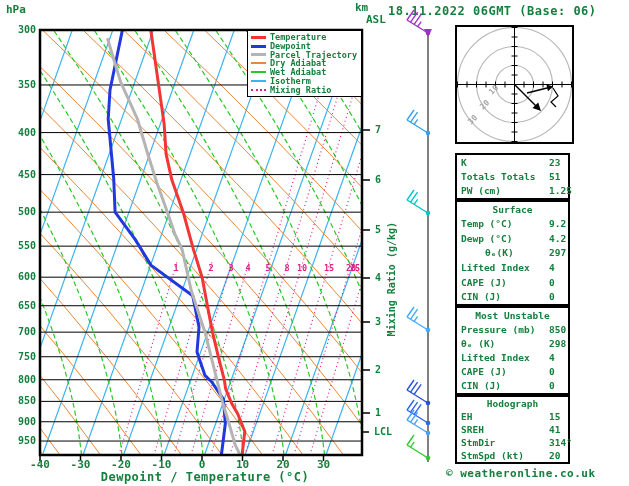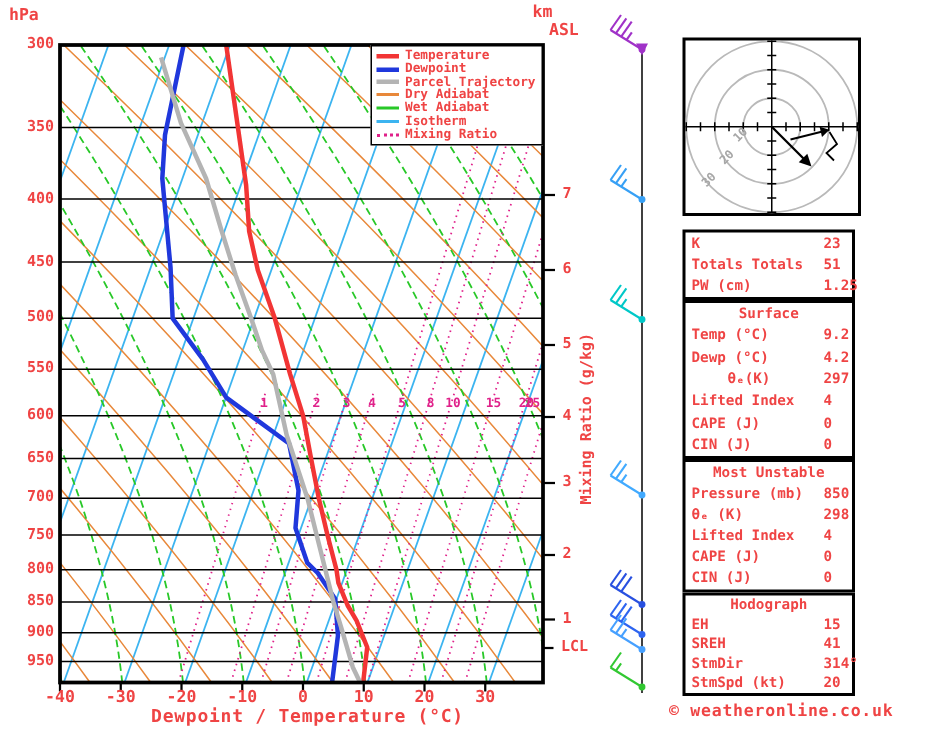--- a/index.html
+++ b/index.html
@@ -1,17 +1,17 @@
 <!DOCTYPE html>
 <html><head>
 <meta charset="utf-8">
 <style>
   html,body{margin:0;padding:0;background:#fff;}
   .stage{position:relative;width:629px;height:486px;background:#fff;overflow:hidden;
-         font-family:"DejaVu Sans Mono","Liberation Mono",monospace;color:#ef4444;}
+         font-family:"DejaVu Sans Mono","Liberation Mono",monospace;color:#15803d;}
   .abs{position:absolute;white-space:nowrap;}
   .b{font-weight:bold;}
   #station-title{left:50px;top:4px;font-size:12px;letter-spacing:1px;}
   #datetime{left:388px;top:4px;font-size:12px;letter-spacing:0.5px;}
   #hpa-label{left:6px;top:3px;font-size:11px;}
   #km-label{left:355px;top:1px;font-size:11px;}
   #asl-label{left:366px;top:13px;font-size:11px;}
   #x-axis-label{left:55px;top:470px;width:300px;text-align:center;font-size:12px;letter-spacing:0.5px;}
   #mr-axis-label{left:386px;top:222px;font-size:10px;writing-mode:vertical-rl;transform:rotate(180deg);}
   #lcl-label{left:374px;top:426px;font-size:10px;}
@@ -36,20 +36,21 @@
   .tval{position:absolute;left:92px;top:0;}
   .ttitle{text-align:center;}
   svg{position:absolute;left:0;top:0;}
 </style>
 </head>
 <body>
 
 <div class="stage">
 
   <span class="abs b" id="hpa-label">hPa</span>
+  <span class="abs b" id="datetime">18.11.2022 06GMT (Base: 06)</span>
   <span class="abs b" id="km-label">km</span>
   <span class="abs b" id="asl-label">ASL</span>
   <span class="abs b" id="x-axis-label">Dewpoint / Temperature (°C)</span>
   <span class="abs b" id="mr-axis-label">Mixing Ratio (g/kg)</span>
   <span class="abs b" id="lcl-label">LCL</span>
   <span class="abs b" id="kt-label">kt</span>
   <span class="abs b" id="copyright">© weatheronline.co.uk</span>
 
   <svg id="chart-svg" width="629" height="486">
     <defs>

